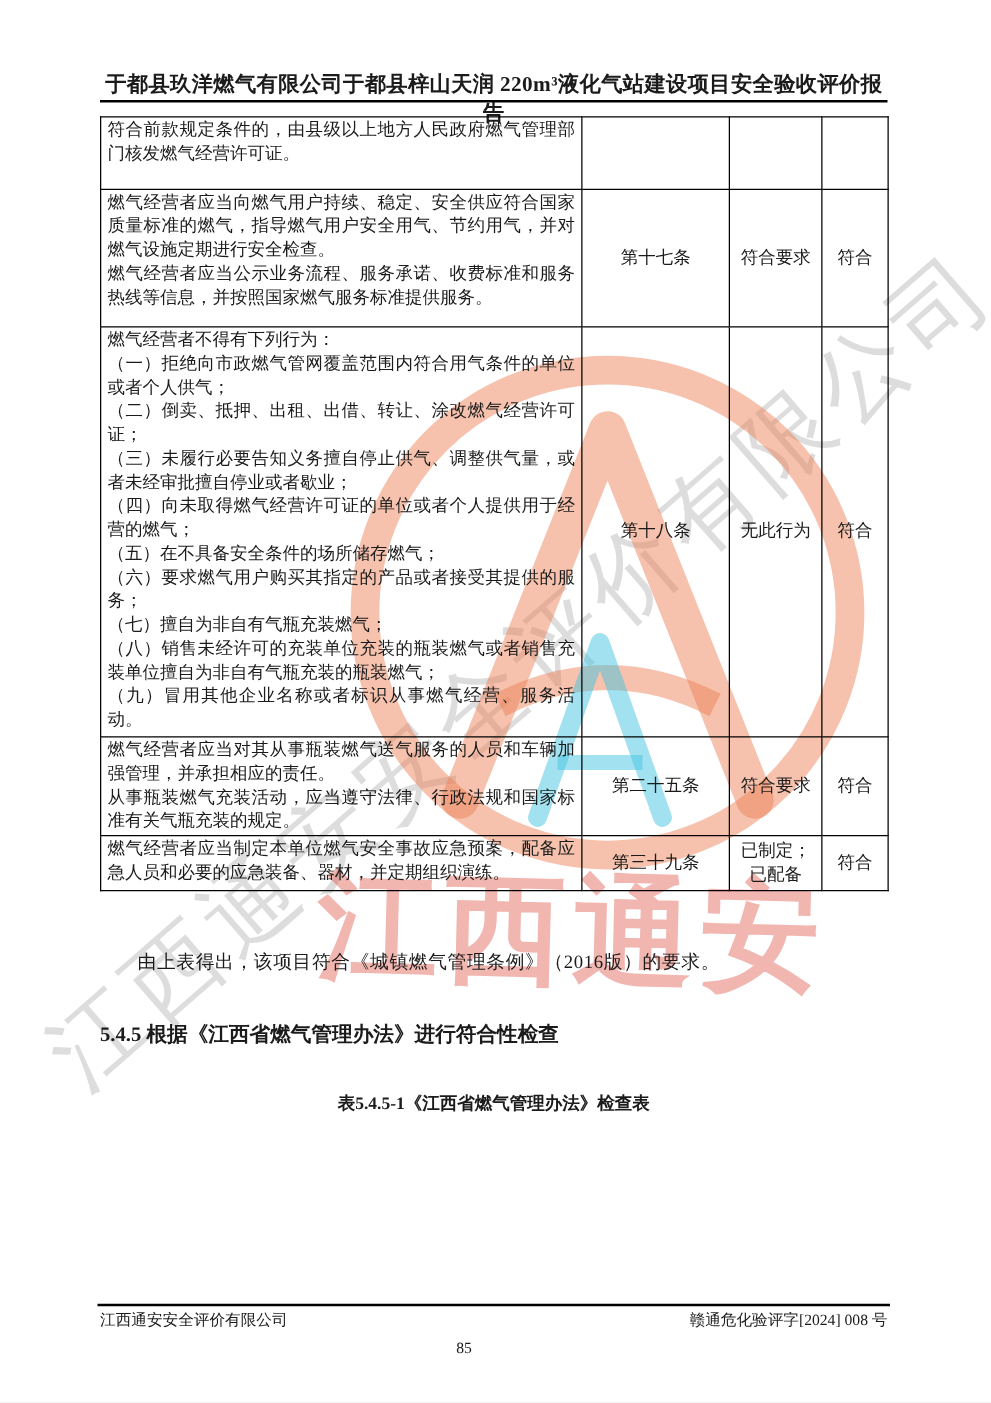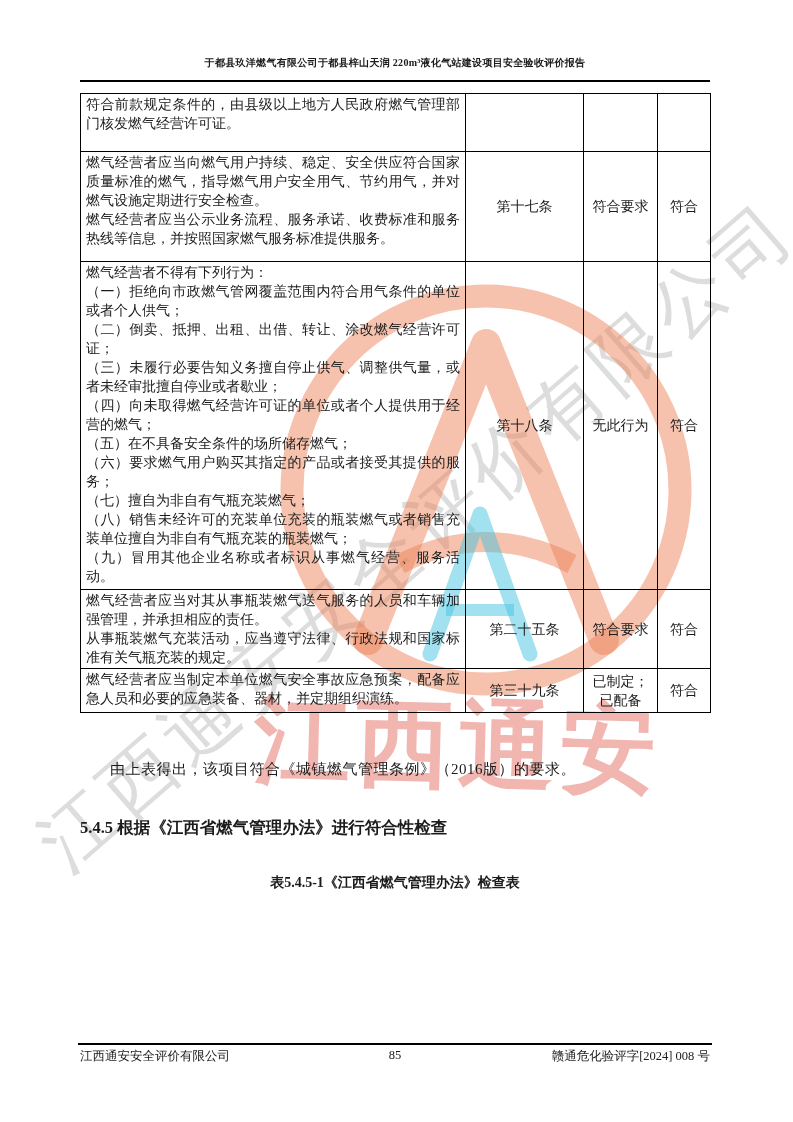--- a/index.html
+++ b/index.html
@@ -21,21 +21,21 @@
     position:absolute; left:254px; top:682px;
     transform:rotate(1.5deg);
     font-size:96px; font-weight:bold; letter-spacing:6px; white-space:nowrap;
     color:rgba(222,72,58,0.40); font-family:"Liberation Sans",sans-serif;
   }
   .wm-stamp { position:absolute; left:268px; top:272px; }
   
   .content { position:relative; z-index:1; }
   .header-title {
     position:absolute; top:56px; left:80px; width:630px;
-    text-align:center; font-size:10px; font-weight:bold; letter-spacing:0.3px;
+    text-align:center; font-size:17px; font-weight:bold; letter-spacing:0.3px;
   }
   .header-rule { position:absolute; top:80px; left:80px; width:630px; height:2px; background:#000; }
 
   table.doc { position:absolute; left:80px; width:630px; border-collapse:collapse; table-layout:fixed; }
   table.doc td, table.doc th {
     border:1.4px solid #000; font-size:14px; line-height:19px;
     font-weight:normal; padding:1px 5px; overflow:hidden;
   }
   td.cell-content {
     text-align:left; vertical-align:top; padding:2px 7px;
@@ -59,21 +59,21 @@
   .table-caption {
     position:absolute; top:874px; left:80px; width:630px;
     text-align:center; font-size:14px; font-weight:bold;
   }
   .footer-rule { position:absolute; top:1043px; left:78px; width:634px; height:1.6px; background:#000; }
   .footer {
     position:absolute; top:1048px; left:80px; width:630px;
     display:flex; align-items:flex-start; font-size:12.5px;
   }
   .footer .f-left  { flex:1; text-align:left; }
-  .footer .f-mid   { width:60px; text-align:center; }
+  .footer .f-mid   { width:60px; text-align:left;margin-top:23px; }
   .footer .f-right { flex:1; text-align:right; }
 </style>
 </head>
 <body>
 
 <div class="page">
 
   <div class="wm-layer">
     <div class="wm-diagonal">江西通安安全评价有限公司</div>
 

